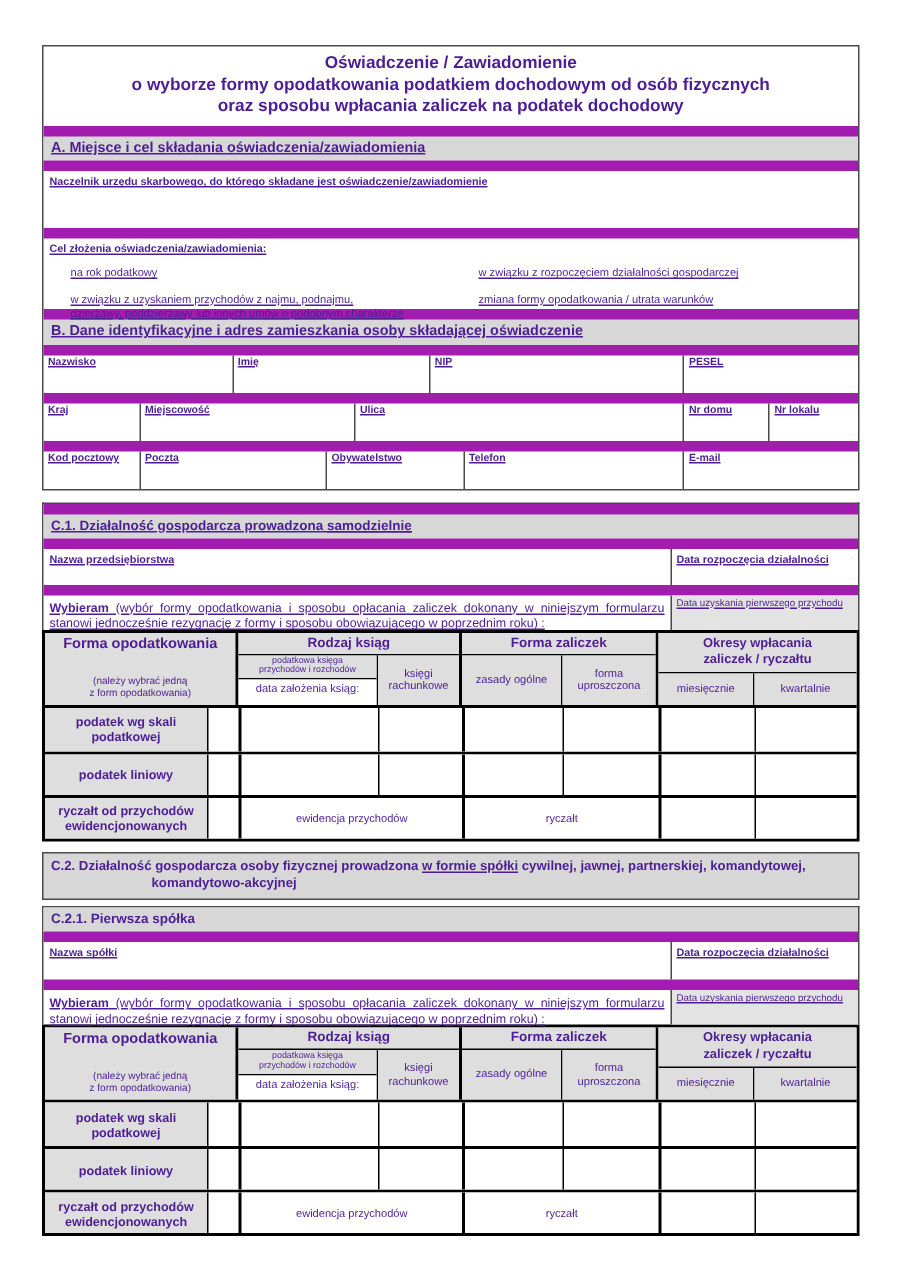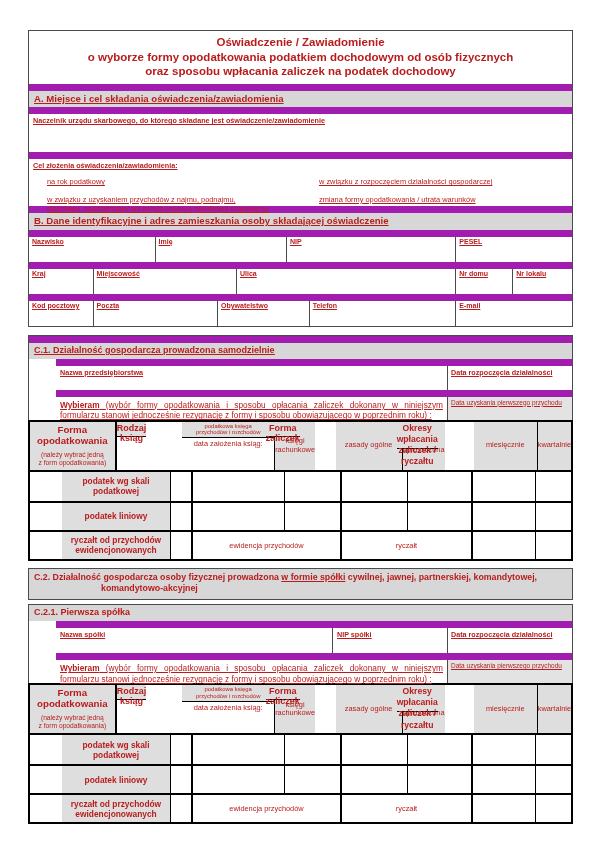--- a/index.html
+++ b/index.html
@@ -1,18 +1,18 @@
 <!DOCTYPE html>
 <html><head>
 <meta charset="utf-8">
 <style>
   * { margin:0; padding:0; box-sizing:border-box; }
   html,body { background:#fff; }
   .page { width:600px; height:849px; position:relative; background:#fff;
-          font-family:"Liberation Sans","DejaVu Sans",sans-serif; color:#b91c1c; overflow:hidden; }
+          font-family:"Liberation Sans","DejaVu Sans",sans-serif; color:#4c1d95; overflow:hidden; }
   .form { position:absolute; left:28px; top:30px; width:545px; }
 
   .block { border:1px solid #4a4a4a; background:#fff; }
   .bt { border-top:7px solid #a21caf;text-decoration:underline; }
 
   .title-block { text-align:center; font-weight:bold; font-size:11.5px; line-height:1.27; padding:4px 8px 5px; }
 
   .bar { background:#d7d7d7; font-weight:bold; font-size:9.6px; padding:2px 5px 3px; line-height:1.2; }
   .bar.sub { font-size:9px; }
 
@@ -20,21 +20,21 @@
   .naczelnik { height:45px; padding:2px 4px; }
   .cel { height:54px; padding:2px 4px; }
   .cel-grid { display:grid; grid-template-columns:272px auto; row-gap:8px; padding:7px 4px 0 14px; font-size:7.4px; line-height:1.25; }
   .prewrap { white-space:pre-line; }
 
   .brow { display:flex; height:32px; }
   .bcell { font-size:7px; font-weight:bold; padding:1px 3px; border-right:1px solid #4a4a4a; }
   .bcell.last { border-right:none; }
 
   .cblock { border:1px solid #4a4a4a; border-bottom:none; background:#fff; }
-  .crow { display:flex;margin-left:27px; }
+  .crow { display:flex; }
   .crow-main { flex:1; padding:2px 4px; }
   .crow-mid  { width:115px; border-left:1px solid #4a4a4a; padding:2px 4px; }
   .crow-side { width:125px; border-left:1px solid #4a4a4a; padding:2px 3px; }
   .h31 { height:31px; } .h30 { height:30px; } .h32 { height:32px; }
   .wyb-main { font-size:8.3px; line-height:1.3; text-align:justify; padding:3px 4px 2px; }
   .wyb-main .b { font-weight:bold; }
   .wyb-side { background:#e3e3e3; font-size:6.5px; font-weight:normal; }
   .und { text-decoration:underline; }
 
   .gap8 { height:8px; } .gap7 { height:7px; } .gap4 { height:4px; }
@@ -43,38 +43,38 @@
            padding:3px 5px 4px; line-height:1.35; }
   .c2-line2 { margin-left:23px;padding-left:44px; }
 
   
   .taxtable { width:545px; border:2px solid #000; background:#fff; }
   .thead { display:flex; height:50px; border-bottom:2px solid #000; }
   .th-forma { width:129px; background:#dedede; border-right:2px solid #000; text-align:center;
               display:flex; flex-direction:column; justify-content:space-between; padding:2px 2px 3px; }
   .th-forma .t { font-size:9.7px; font-weight:bold; }
   .th-forma .n { font-size:6.7px; line-height:1.2; }
-  .thgroup { display:flex; flex-direction:row; border-right:2px solid #000;gap:36px; }
+  .thgroup { display:flex; flex-direction:column; border-right:2px solid #000; }
   .thgroup.lastg { border-right:none; flex:1; }
   .gtitle { height:15px; background:#dedede; border-bottom:1px solid #000; font-weight:bold;
             font-size:9px; text-align:center; padding-top:1px; }
   .gtitle.tall { height:27px; font-size:8.6px; line-height:1.3; padding-top:1px; }
   .gsub { flex:1; display:flex; }
   .sc { background:#dedede; font-size:7.4px; text-align:center; line-height:1.15;
         display:flex; align-items:center; justify-content:center; border-right:1px solid #000; }
   .sc.lastc { border-right:none; flex:1; }
   .pk { width:93px; border-right:1px solid #000; display:flex; flex-direction:column; }
   .pk-top { background:#dedede; font-size:5.9px; line-height:1.15; text-align:center;
             border-bottom:1px solid #000; padding:1px 0; }
   .pk-bot { background:#fff; flex:1; font-size:7.4px; text-align:center; padding-top:1px; }
 
   .trow { display:flex; height:29px; border-top:2px solid #000; }
   .trow.first { border-top:none; }
   .rlabel { width:108px; background:#dedede; font-size:8.4px; font-weight:bold; text-align:center;
-            line-height:1.2; display:flex; align-items:center; justify-content:center;margin-left:32px; }
+            line-height:1.2; display:flex; align-items:center; justify-content:center; }
   .rcheck { width:21px; border-left:1px solid #000; background:#fff; }
   .dcell { border-left:2px solid #000; background:#fff; }
   .dcell.thin { border-left:1px solid #000; }
   .grow { flex:1; }
   .mcell { display:flex; align-items:center; justify-content:center; font-size:7.4px; }
 
   .footer { position:absolute; top:826px; left:28px; width:545px; text-align:right; font-size:7.5px; }
 </style>
 </head>
 <body>
@@ -227,23 +227,20 @@
   </div>
 
   <div class="gap4"></div>
 
   <div class="cblock">
     <div class="bar sub">C.2.1. Pierwsza spółka</div>
     <div class="crow bt h32">
       <div class="crow-main">
         <div class="cell-label">Nazwa spółki</div>
       </div>
-      <div class="crow-mid">
-        <div class="cell-label">NIP spółki</div>
-      </div>
       <div class="crow-side">
         <div class="cell-label">Data rozpoczęcia działalności</div>
       </div>
     </div>
     <div class="crow bt h30">
       <div class="crow-main wyb-main"><span class="b">Wybieram</span><span> (wybór formy opodatkowania i sposobu opłacania zaliczek dokonany w niniejszym formularzu stanowi jednocześnie rezygnację z formy i sposobu obowiązującego w poprzednim roku) :</span></div>
       <div class="crow-side wyb-side">
         <span>Data uzyskania pierwszego przychodu</span>
       </div>
     </div>

